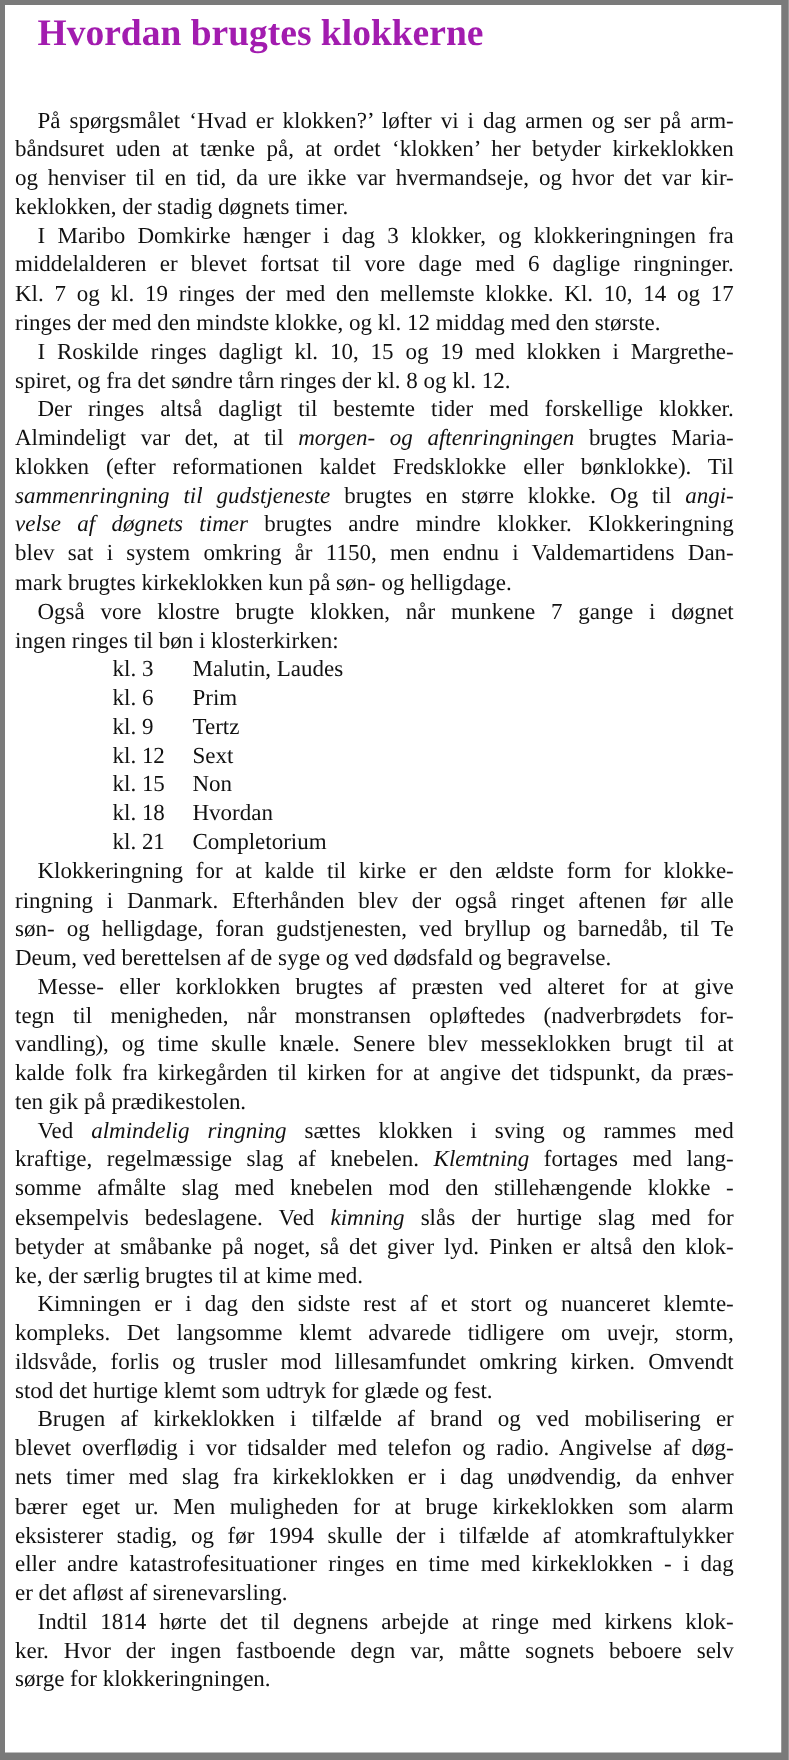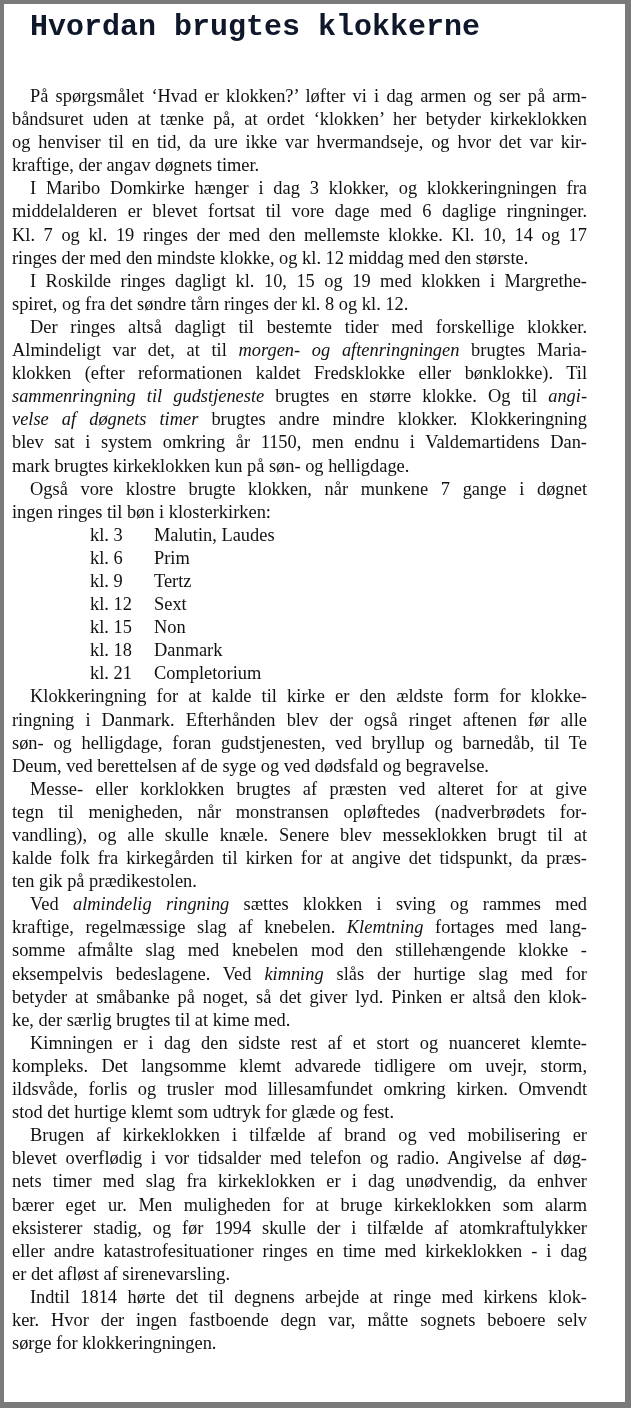--- a/index.html
+++ b/index.html
@@ -5,22 +5,22 @@
   html, body { margin: 0; padding: 0; }
   body {
     width: 631px; height: 1408px; background: #7a7a7a; position: relative; overflow: hidden;
   }
   .page {
     position: absolute; left: 4px; top: 4px; width: 621px; height: 1398px;
     background: #ffffff;
   }
   .title {
     position: absolute; left: 26px; top: 6px;
-    font-family: Liberation Mono, monospace; font-weight: bold; font-size: 30px;
-    color: #0f172a; white-space: nowrap; margin: 0;
+    font-family: Liberation Serif, serif; font-weight: bold; font-size: 30px;
+    color: #a21caf; white-space: nowrap; margin: 0;
   }
   .body {
     position: absolute; left: 8px; top: 81px; width: 575px;
     font-family: "Liberation Serif", serif; font-size: 18.4px; line-height: 23.1px; color: #111;
   }
   .line { white-space: nowrap; display: block; height: 23.1px; }
   .line.justify { text-align: justify; text-align-last: justify; white-space: normal; }
   .indent { padding-left: 18px; }
   .list-row { display: block; height: 23.1px; white-space: nowrap; }
   .list-row .kl { display: inline-block; width: 64px; margin-left: 78px; font-family: Liberation Serif, serif; }
@@ -30,21 +30,21 @@
 <body>
 
 <div class="page">
   <h1 class="title">Hvordan brugtes klokkerne</h1>
   <div class="body">
     <div id="paras-before">
         <div>
           <span class="line indent justify"><span>På spørgsmålet ‘Hvad er klokken?’ løfter vi i dag armen og ser på arm-</span></span>
           <span class="line justify"><span>båndsuret uden at tænke på, at ordet ‘klokken’ her betyder kirkeklokken</span></span>
           <span class="line justify"><span>og henviser til en tid, da ure ikke var hvermandseje, og hvor det var kir-</span></span>
-          <span class="line"><span>kraftige, der angav døgnets timer.</span></span>
+          <span class="line"><span>keklokken, der stadig døgnets timer.</span></span>
         </div>
         <div>
           <span class="line indent justify"><span>I Maribo Domkirke hænger i dag 3 klokker, og klokkeringningen fra</span></span>
           <span class="line justify"><span>middelalderen er blevet fortsat til vore dage med 6 daglige ringninger.</span></span>
           <span class="line justify"><span>Kl. 7 og kl. 19 ringes der med den mellemste klokke. Kl. 10, 14 og 17</span></span>
           <span class="line"><span>ringes der med den mindste klokke, og kl. 12 middag med den største.</span></span>
         </div>
         <div>
           <span class="line indent justify"><span>I Roskilde ringes dagligt kl. 10, 15 og 19 med klokken i Margrethe-</span></span>
           <span class="line"><span>spiret, og fra det søndre tårn ringes der kl. 8 og kl. 12.</span></span>
@@ -62,34 +62,34 @@
           <span class="line indent justify"><span>Også vore klostre brugte klokken, når munkene 7 gange i døgnet</span></span>
           <span class="line"><span>ingen ringes til bøn i klosterkirken:</span></span>
         </div>
       </div>
     <div id="hours">
         <span class="list-row"><span class="kl">kl. 3</span><span>Malutin, Laudes</span></span>
         <span class="list-row"><span class="kl">kl. 6</span><span>Prim</span></span>
         <span class="list-row"><span class="kl">kl. 9</span><span>Tertz</span></span>
         <span class="list-row"><span class="kl">kl. 12</span><span>Sext</span></span>
         <span class="list-row"><span class="kl">kl. 15</span><span>Non</span></span>
-        <span class="list-row"><span class="kl">kl. 18</span><span>Danmark</span></span>
+        <span class="list-row"><span class="kl">kl. 18</span><span>Hvordan</span></span>
         <span class="list-row"><span class="kl">kl. 21</span><span>Completorium</span></span>
       </div>
     <div id="paras-after">
         <div>
           <span class="line indent justify"><span>Klokkeringning for at kalde til kirke er den ældste form for klokke-</span></span>
           <span class="line justify"><span>ringning i Danmark. Efterhånden blev der også ringet aftenen før alle</span></span>
           <span class="line justify"><span>søn- og helligdage, foran gudstjenesten, ved bryllup og barnedåb, til Te</span></span>
           <span class="line"><span>Deum, ved berettelsen af de syge og ved dødsfald og begravelse.</span></span>
         </div>
         <div>
           <span class="line indent justify"><span>Messe- eller korklokken brugtes af præsten ved alteret for at give</span></span>
           <span class="line justify"><span>tegn til menigheden, når monstransen opløftedes (nadverbrødets for-</span></span>
-          <span class="line justify"><span>vandling), og alle skulle knæle. Senere blev messeklokken brugt til at</span></span>
+          <span class="line justify"><span>vandling), og time skulle knæle. Senere blev messeklokken brugt til at</span></span>
           <span class="line justify"><span>kalde folk fra kirkegården til kirken for at angive det tidspunkt, da præs-</span></span>
           <span class="line"><span>ten gik på prædikestolen.</span></span>
         </div>
         <div>
           <span class="line indent justify"><span>Ved </span><em>almindelig ringning</em><span> sættes klokken i sving og rammes med</span></span>
           <span class="line justify"><span>kraftige, regelmæssige slag af knebelen. </span><em>Klemtning</em><span> fortages med lang-</span></span>
           <span class="line justify"><span>somme afmålte slag med knebelen mod den stillehængende klokke -</span></span>
           <span class="line justify"><span>eksempelvis bedeslagene. Ved </span><em>kimning</em><span> slås der hurtige slag med for</span></span>
           <span class="line justify"><span>betyder at småbanke på noget, så det giver lyd. Pinken er altså den klok-</span></span>
           <span class="line"><span>ke, der særlig brugtes til at kime med.</span></span>

